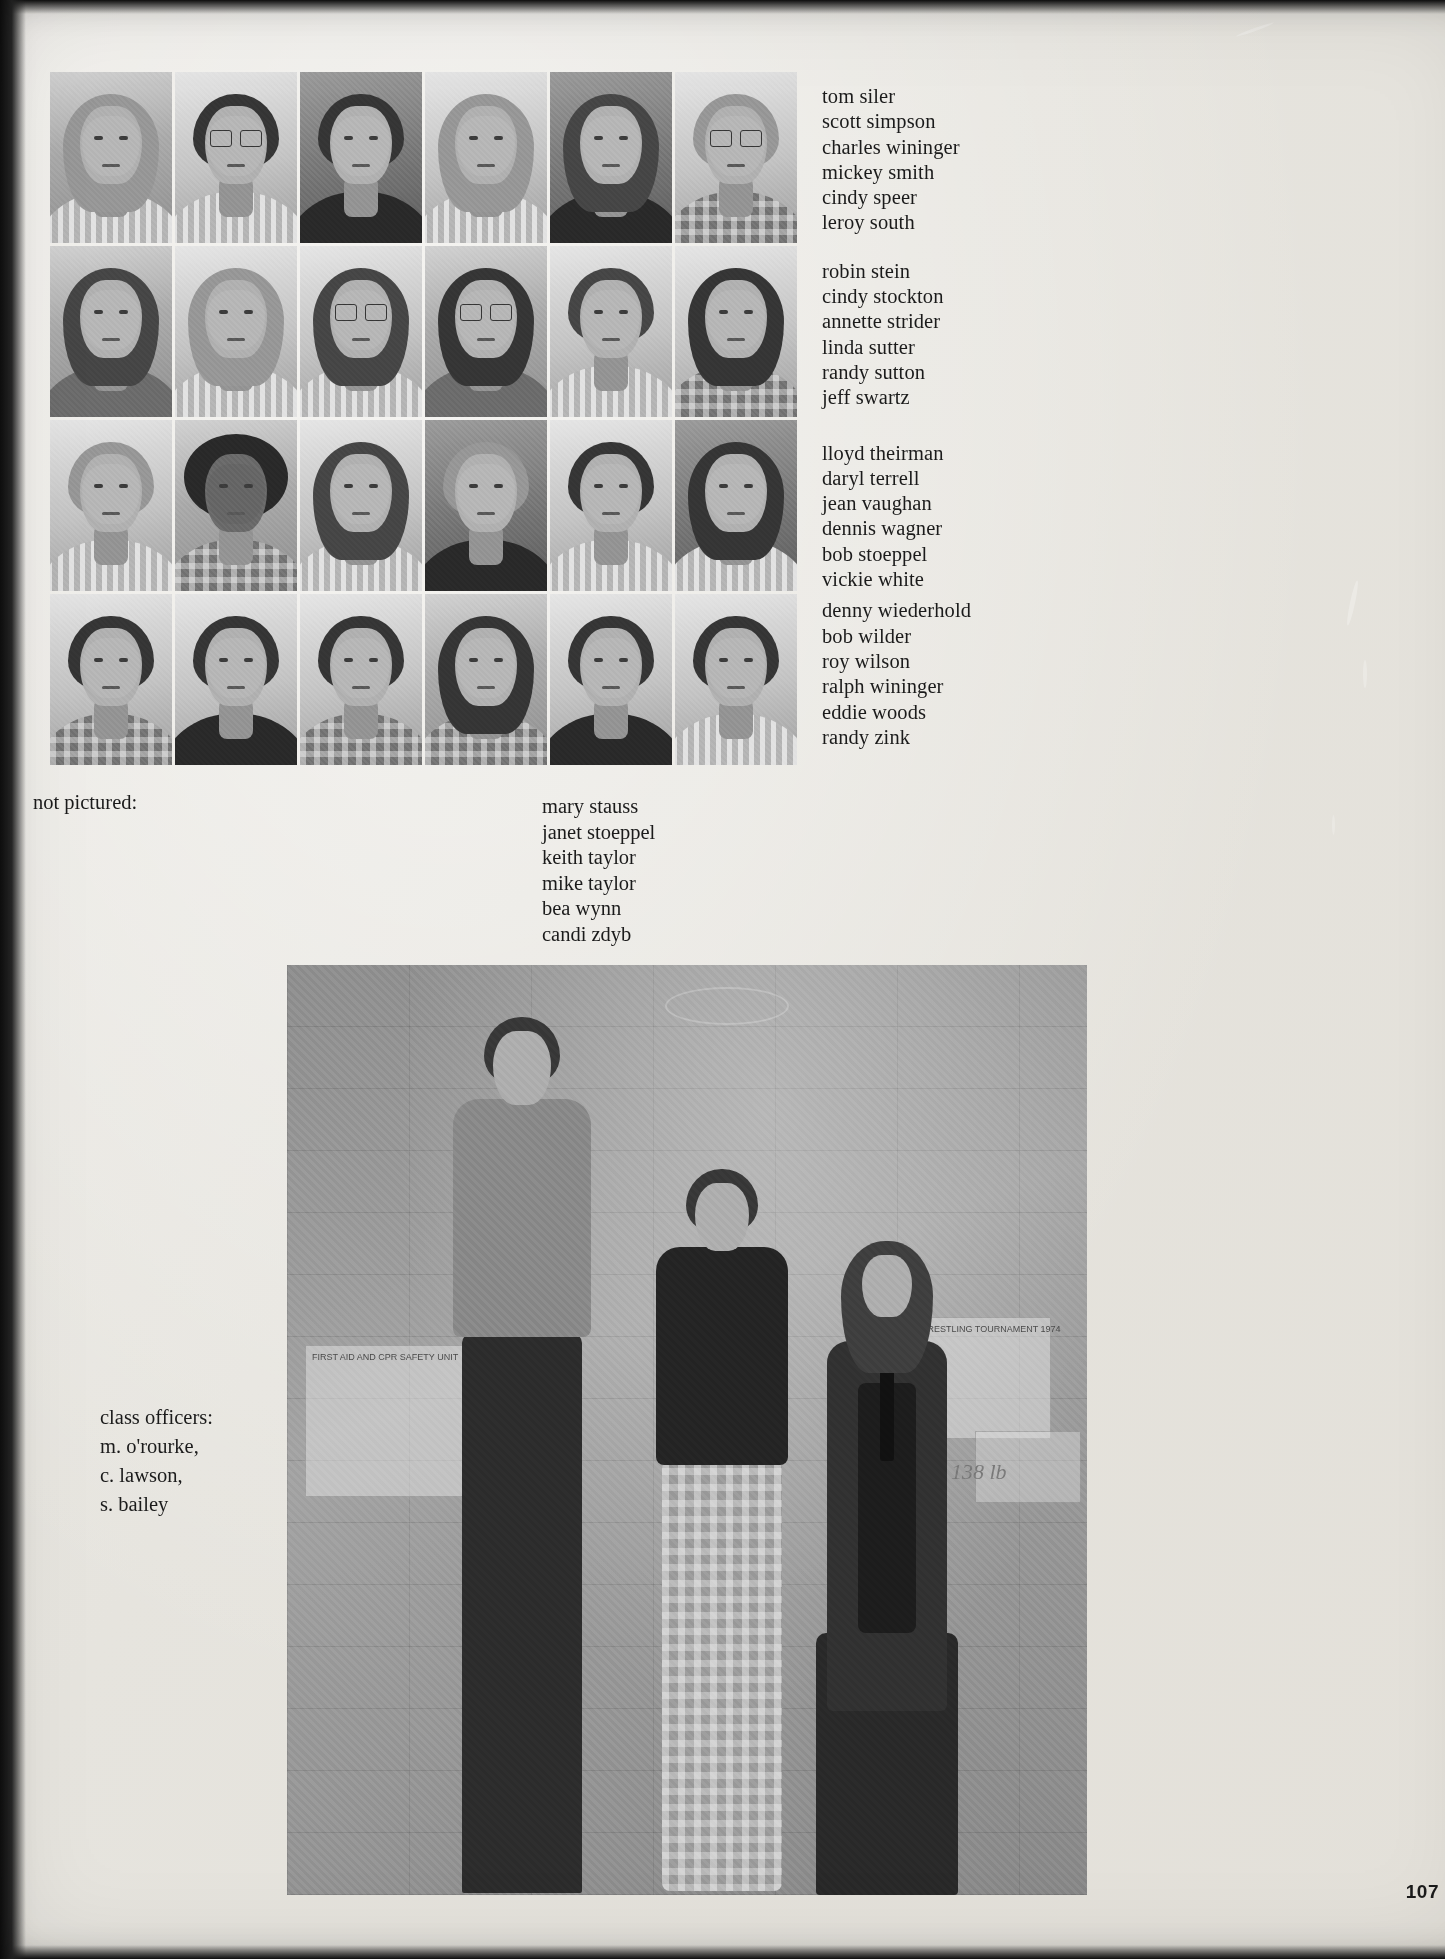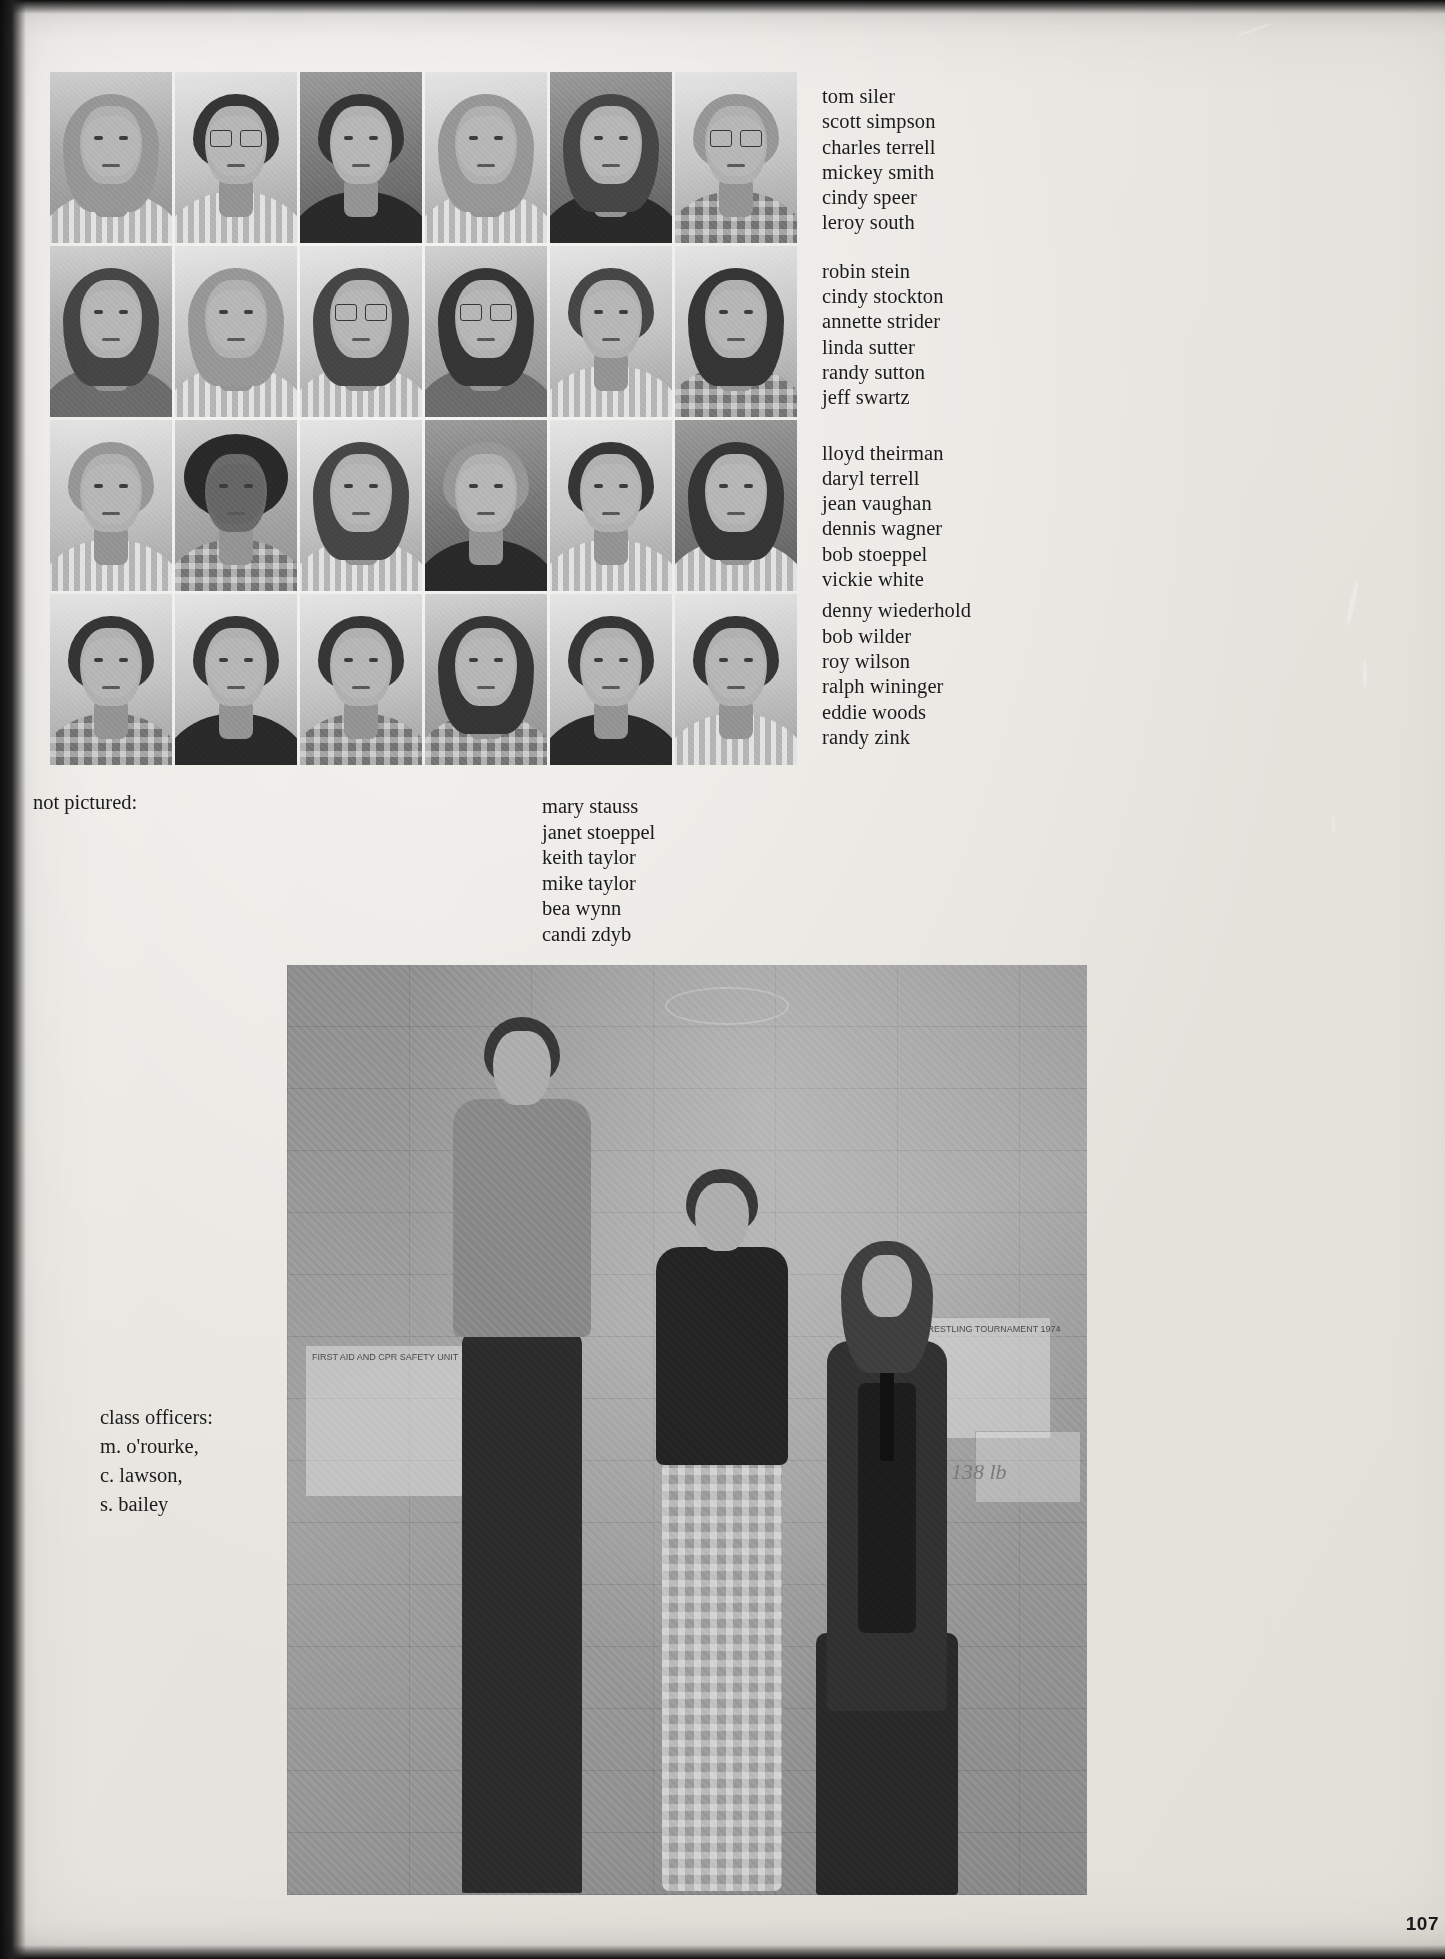--- a/index.html
+++ b/index.html
@@ -334,21 +334,21 @@
     position: absolute;
     left: 100px;
     top: 1403px;
     font-size: 20.5px;
     line-height: 29px;
     color: #1b1b1b;
   }
   .page-num {
     position: absolute;
     right: 46px;
-    bottom: 24px;
+    bottom: 56px;
     font-family: "Liberation Sans", sans-serif;
     font-size: 19px;
     font-weight: bold;
     color: #1b1b1b;
     letter-spacing: 0.5px;
   }
   
   .blemish { position: absolute; background: rgba(255,255,255,0.55); border-radius: 50%; }
   .bl1 { right: 130px; top: 580px; width: 5px; height: 46px; transform: rotate(12deg); opacity: .5; }
   .bl2 { right: 118px; top: 660px; width: 4px; height: 28px; opacity: .45; }
@@ -661,21 +661,21 @@
           <div class="p-mouth"></div>
           <div class="p-grain"></div>
       </div>
     </div>
   </div>
 
   <div class="names-col">
     <div class="names-block nb0">
       <div>tom siler</div>
       <div>scott simpson</div>
-      <div>charles terrell</div>
+      <div>charles wininger</div>
       <div>mickey smith</div>
       <div>cindy speer</div>
       <div>leroy south</div>
     </div>
     <div class="names-block nb1">
       <div>robin stein</div>
       <div>cindy stockton</div>
       <div>annette strider</div>
       <div>linda sutter</div>
       <div>randy sutton</div>

